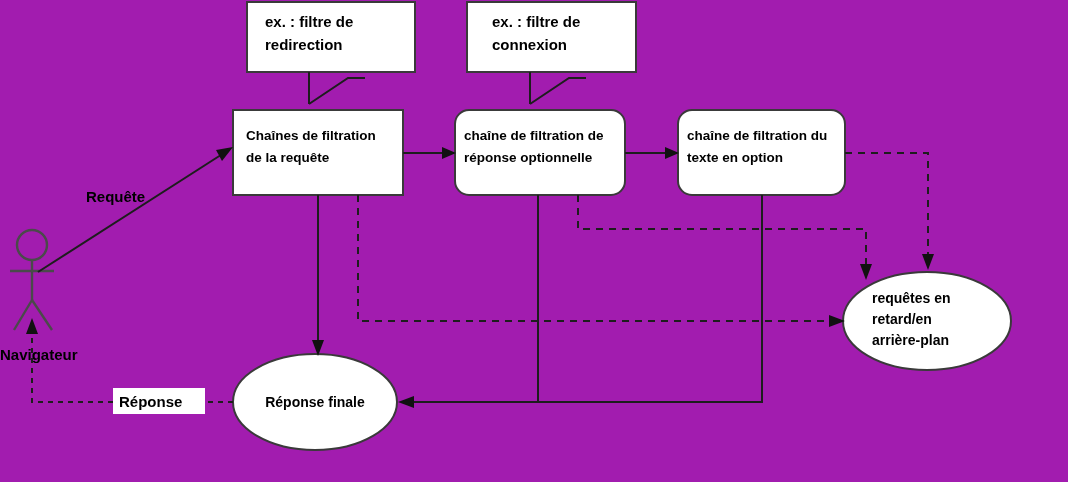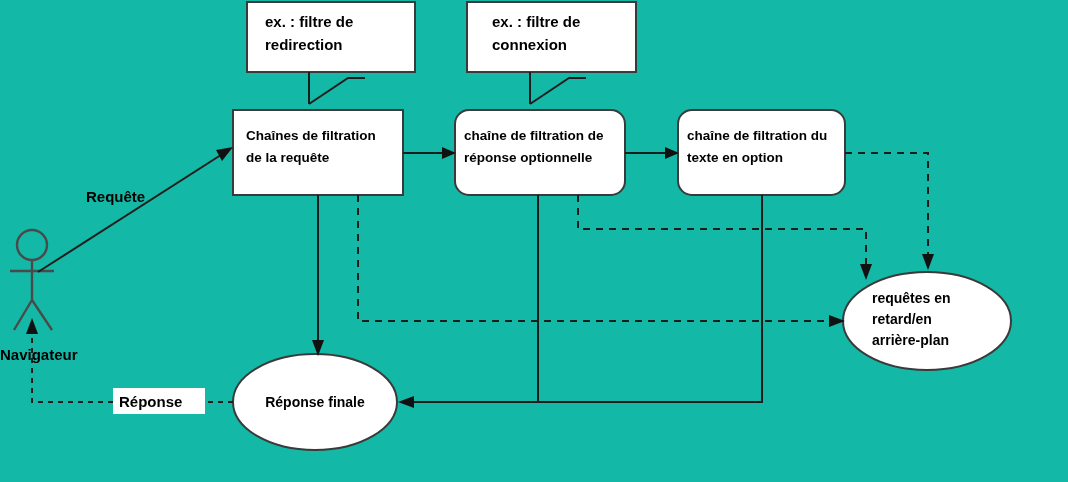--- a/index.html
+++ b/index.html
@@ -4,21 +4,21 @@
 <style>
   html, body {
     margin: 0;
     padding: 0;
     background: #ffffff;
   }
   #canvas {
     position: relative;
     width: 1068px;
     height: 482px;
-    background: #14b8a6;
+    background: #a21caf;
     overflow: hidden;
     font-family: "Liberation Sans", sans-serif;
   }
   svg.diagram {
     position: absolute;
     left: 0;
     top: 0;
     width: 1068px;
     height: 482px;
   }

